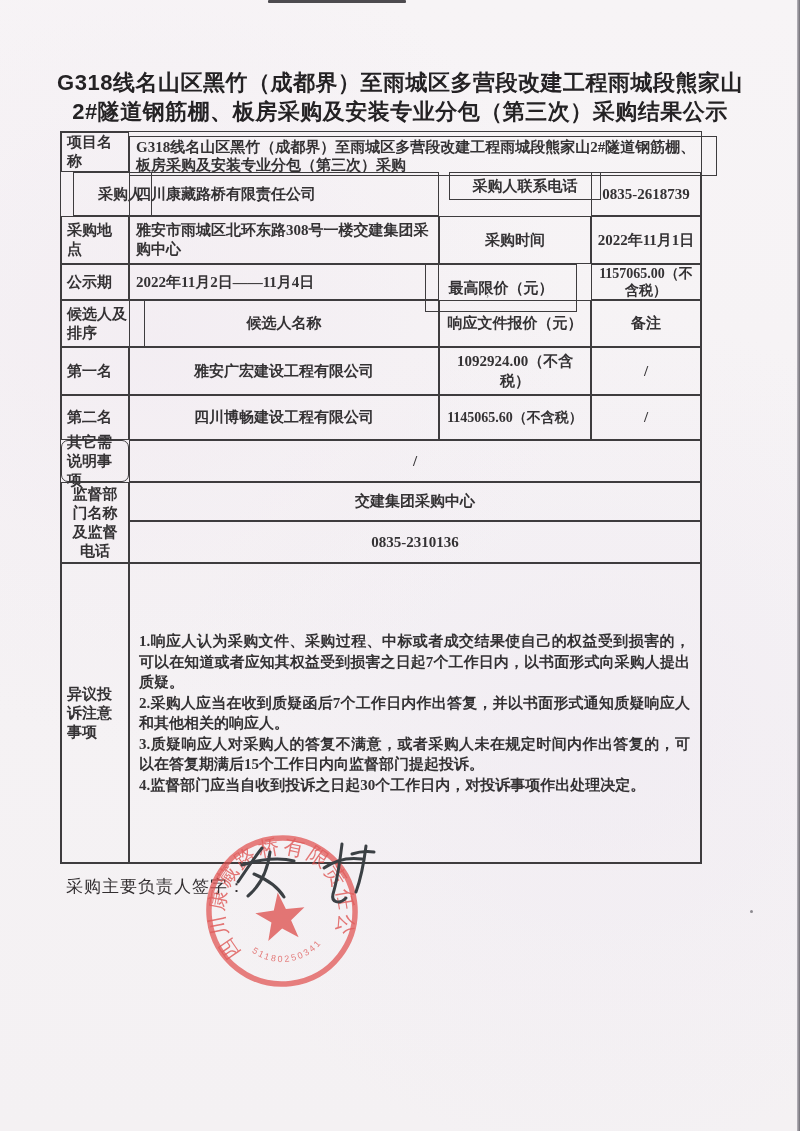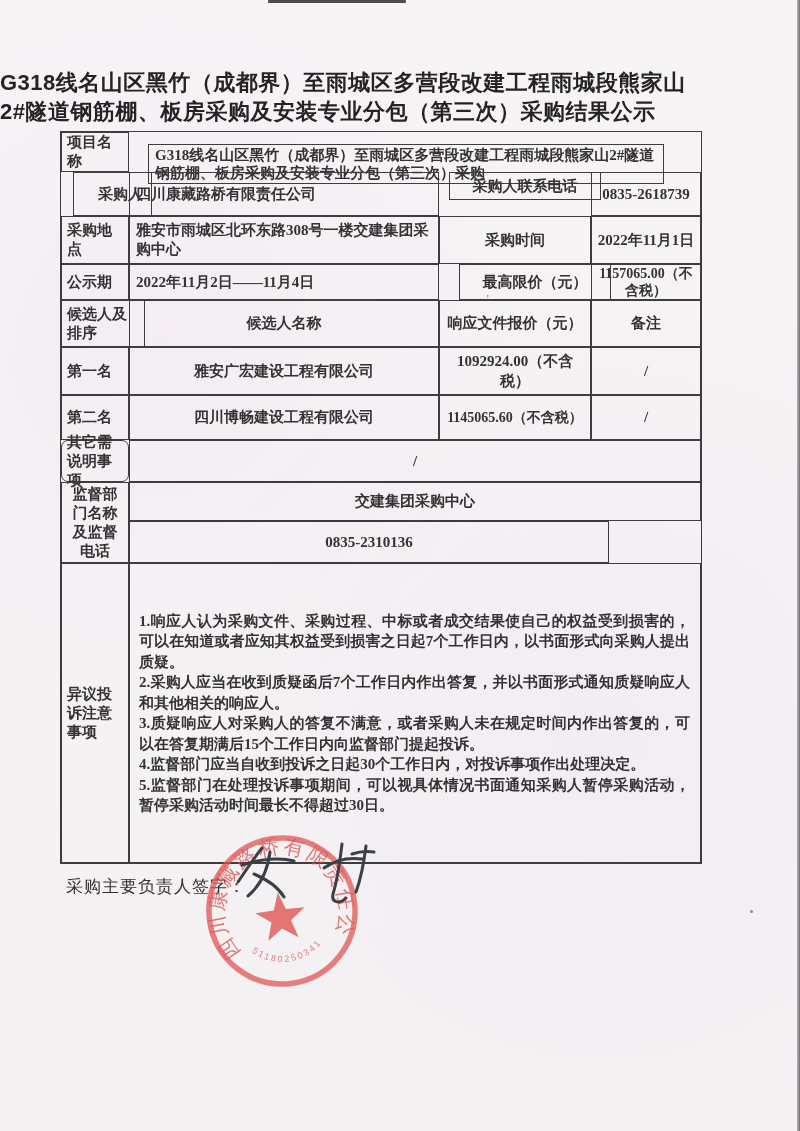--- a/index.html
+++ b/index.html
@@ -17,21 +17,21 @@
       linear-gradient(180deg,#f7f4f6 0%,#f5f2f4 60%,#f4f1f3 100%);
   }
   
   .artifact-top{position:absolute;left:268px;top:0;width:138px;height:3px;background:#4d4b4f;border-radius:1px;}
   .artifact-right{position:absolute;right:0;top:0;width:3px;height:1131px;background:linear-gradient(90deg,#b9b6bd,#6f6d74);}
   .artifact-dot{position:absolute;left:750px;top:910px;width:3px;height:3px;background:#8d8a90;border-radius:50%;}
   .artifact-tick{position:absolute;left:486px;top:295px;width:4px;height:7px;color:#6a686c;font-size:10px;line-height:7px;}
 
   .doc-title{
     position:absolute;left:0;top:68px;width:800px;
-    font-family:"Liberation Sans","DejaVu Sans",sans-serif;
+    text-align:center;font-family:"Liberation Sans","DejaVu Sans",sans-serif;
     font-weight:bold;font-size:22px;line-height:29px;color:#242224;letter-spacing:.5px;
   }
 
   .doc-table{position:absolute;left:60px;top:131px;width:640px;height:731px;border:1px solid #3e3c3e;font-weight:bold;}
   .cell{
     position:absolute;box-sizing:border-box;border:1px solid #3e3c3e;
     display:flex;align-items:center;font-size:15px;line-height:19px;color:#343234;
   }
   .cell.lbl{justify-content:flex-start;text-align:left;padding:1px 3px 1px 5px;}
   .cell.txt{justify-content:flex-start;text-align:left;padding:1px 6px;}
@@ -59,35 +59,35 @@
 <div class="artifact-tick">’</div>
 
 <div class="doc-title">
   <div>G318线名山区黑竹（成都界）至雨城区多营段改建工程雨城段熊家山</div>
   <div>2#隧道钢筋棚、板房采购及安装专业分包（第三次）采购结果公示</div>
 </div>
 
 <div class="doc-table">
 
   <div class="cell lbl" style="left:0;top:0;width:68px;height:40px;">项目名称</div>
-  <div class="cell txt" style="left:68px;top:12px;width:516px;height:40px;line-height:18.5px;margin-left:19px;">G318线名山区黑竹（成都界）至雨城区多营段改建工程雨城段熊家山2#隧道钢筋棚、板房采购及安装专业分包（第三次）采购</div>
+  <div class="cell txt" style="left:68px;top:4px;width:588px;height:40px;line-height:18.5px;">G318线名山区黑竹（成都界）至雨城区多营段改建工程雨城段熊家山2#隧道钢筋棚、板房采购及安装专业分包（第三次）采购</div>
 
   <div class="cell lbl" style="left:12px;top:40px;width:79px;height:44px;padding-left:24px;">采购人</div>
   <div class="cell txt" style="left:68px;top:40px;width:310px;height:44px;">四川康藏路桥有限责任公司</div>
   <div class="cell ctr" style="left:388px;top:40px;width:152px;height:28px;">采购人联系电话</div>
   <div class="cell ctr" style="left:530px;top:40px;width:110px;height:44px;">0835-2618739</div>
 
   <div class="cell lbl" style="left:0;top:84px;width:68px;height:48px;">采购地点</div>
   <div class="cell txt" style="left:68px;top:84px;width:310px;height:48px;line-height:19px;">雅安市雨城区北环东路308号一楼交建集团采购中心</div>
   <div class="cell ctr" style="left:378px;top:84px;width:152px;height:48px;">采购时间</div>
   <div class="cell ctr" style="left:530px;top:84px;width:110px;height:48px;">2022年11月1日</div>
 
   <div class="cell lbl" style="left:0;top:132px;width:68px;height:36px;">公示期</div>
   <div class="cell txt" style="left:68px;top:132px;width:310px;height:36px;">2022年11月2日——11月4日</div>
-  <div class="cell ctr" style="left:398px;top:132px;width:152px;height:36px;">最高限价（元）</div>
+  <div class="cell ctr" style="left:364px;top:132px;width:152px;height:48px;">最高限价（元）</div>
   <div class="cell ctr small" style="left:530px;top:132px;width:110px;height:36px;">1157065.00（不含税）</div>
 
   <div class="cell lbl" style="left:0;top:168px;width:84px;height:47px;">候选人及排序</div>
   <div class="cell ctr" style="left:378px;top:168px;width:152px;height:47px;">响应文件报价（元）</div>
   <div class="cell ctr" style="left:68px;top:168px;width:310px;height:47px;">候选人名称</div>
   <div class="cell ctr" style="left:530px;top:168px;width:110px;height:47px;">备注</div>
 
   <div class="cell lbl" style="left:0;top:215px;width:68px;height:48px;">第一名</div>
   <div class="cell ctr" style="left:68px;top:215px;width:310px;height:48px;">雅安广宏建设工程有限公司</div>
   <div class="cell ctr" style="left:378px;top:215px;width:152px;height:48px;line-height:20px;">1092924.00（不含税）</div>
@@ -96,30 +96,29 @@
   <div class="cell lbl" style="left:0;top:263px;width:68px;height:45px;">第二名</div>
   <div class="cell ctr" style="left:68px;top:263px;width:310px;height:45px;">四川博畅建设工程有限公司</div>
   <div class="cell ctr small" style="left:378px;top:263px;width:152px;height:45px;font-size:14px;">1145065.60（不含税）</div>
   <div class="cell ctr" style="left:530px;top:263px;width:110px;height:45px;">/</div>
 
   <div class="cell lbl" style="left:0;top:308px;width:68px;height:42px;border-radius:7px;">其它需说明事项</div>
   <div class="cell ctr" style="left:68px;top:308px;width:572px;height:42px;">/</div>
 
   <div class="cell ctr" style="left:68px;top:350px;width:572px;height:39px;">交建集团采购中心</div>
   <div class="cell ctr" style="left:0;top:350px;width:68px;height:81px;">监督部门名称及监督电话</div>
-  <div class="cell ctr" style="left:68px;top:389px;width:480px;height:42px;">0835-2310136</div>
+  <div class="cell ctr" style="left:68px;top:389px;width:572px;height:42px;">0835-2310136</div>
 
   <div class="cell lbl" style="left:0;top:431px;width:68px;height:300px;">异议投诉注意事项</div>
   <div class="cell" style="left:68px;top:431px;width:572px;height:300px;">
     <div class="objection-body">
       <div class="item">1.响应人认为采购文件、采购过程、中标或者成交结果使自己的权益受到损害的，可以在知道或者应知其权益受到损害之日起7个工作日内，以书面形式向采购人提出质疑。</div>
       <div class="item">2.采购人应当在收到质疑函后7个工作日内作出答复，并以书面形式通知质疑响应人和其他相关的响应人。</div>
       <div class="item">3.质疑响应人对采购人的答复不满意，或者采购人未在规定时间内作出答复的，可以在答复期满后15个工作日内向监督部门提起投诉。</div>
       <div class="item">4.监督部门应当自收到投诉之日起30个工作日内，对投诉事项作出处理决定。</div>
-      <div class="item">5.监督部门在处理投诉事项期间，可以视具体情况书面通知采购人暂停采购活动，暂停采购活动时间最长不得超过30日。</div>
     </div>
   </div>
 </div>
 
 <div class="sign-line">采购主要负责人签字：</div>
 
 <svg class="stamp" viewBox="-82 -82 164 164">
   <g fill="none" stroke="#e0514f">
     <circle r="73" stroke-width="5.5" opacity=".82"></circle>
   </g>

